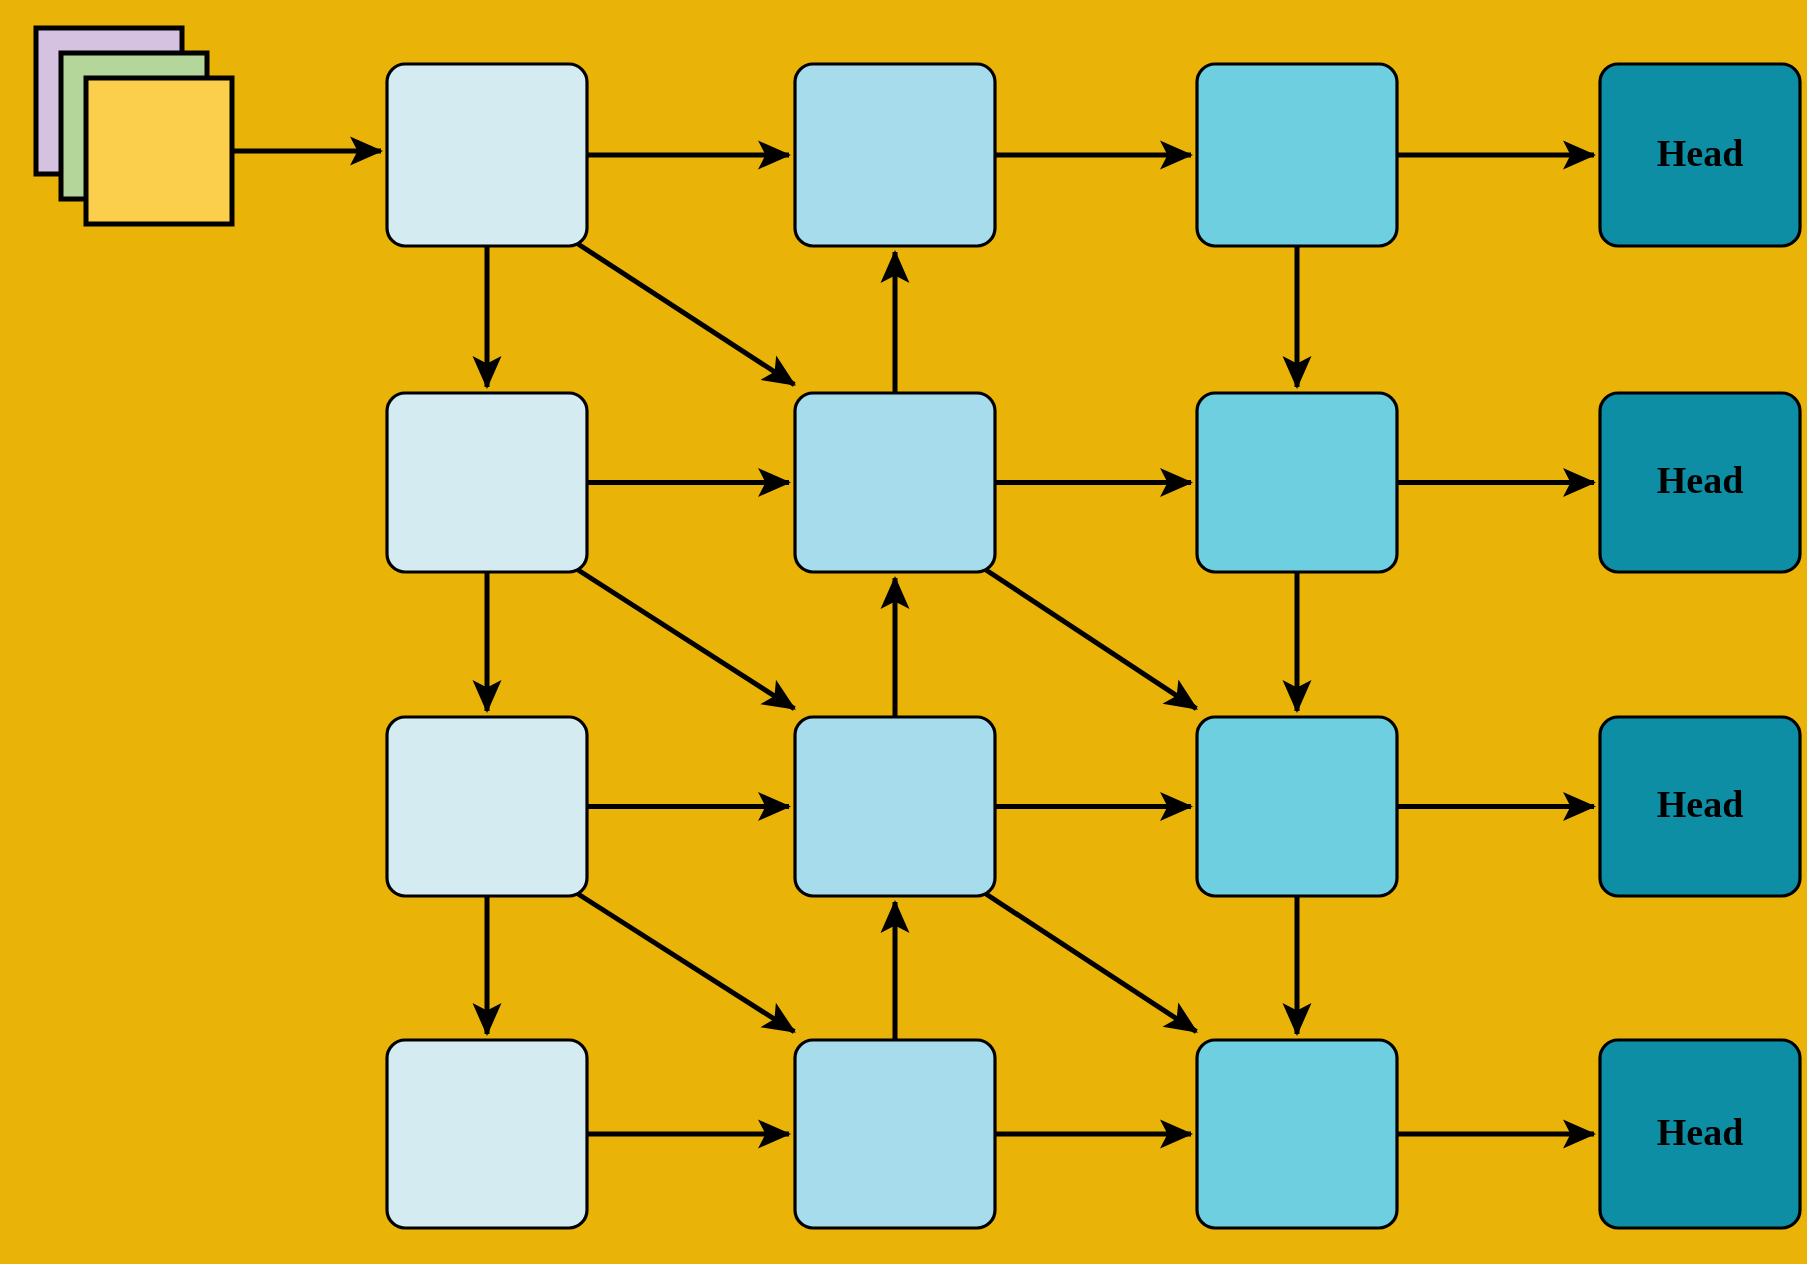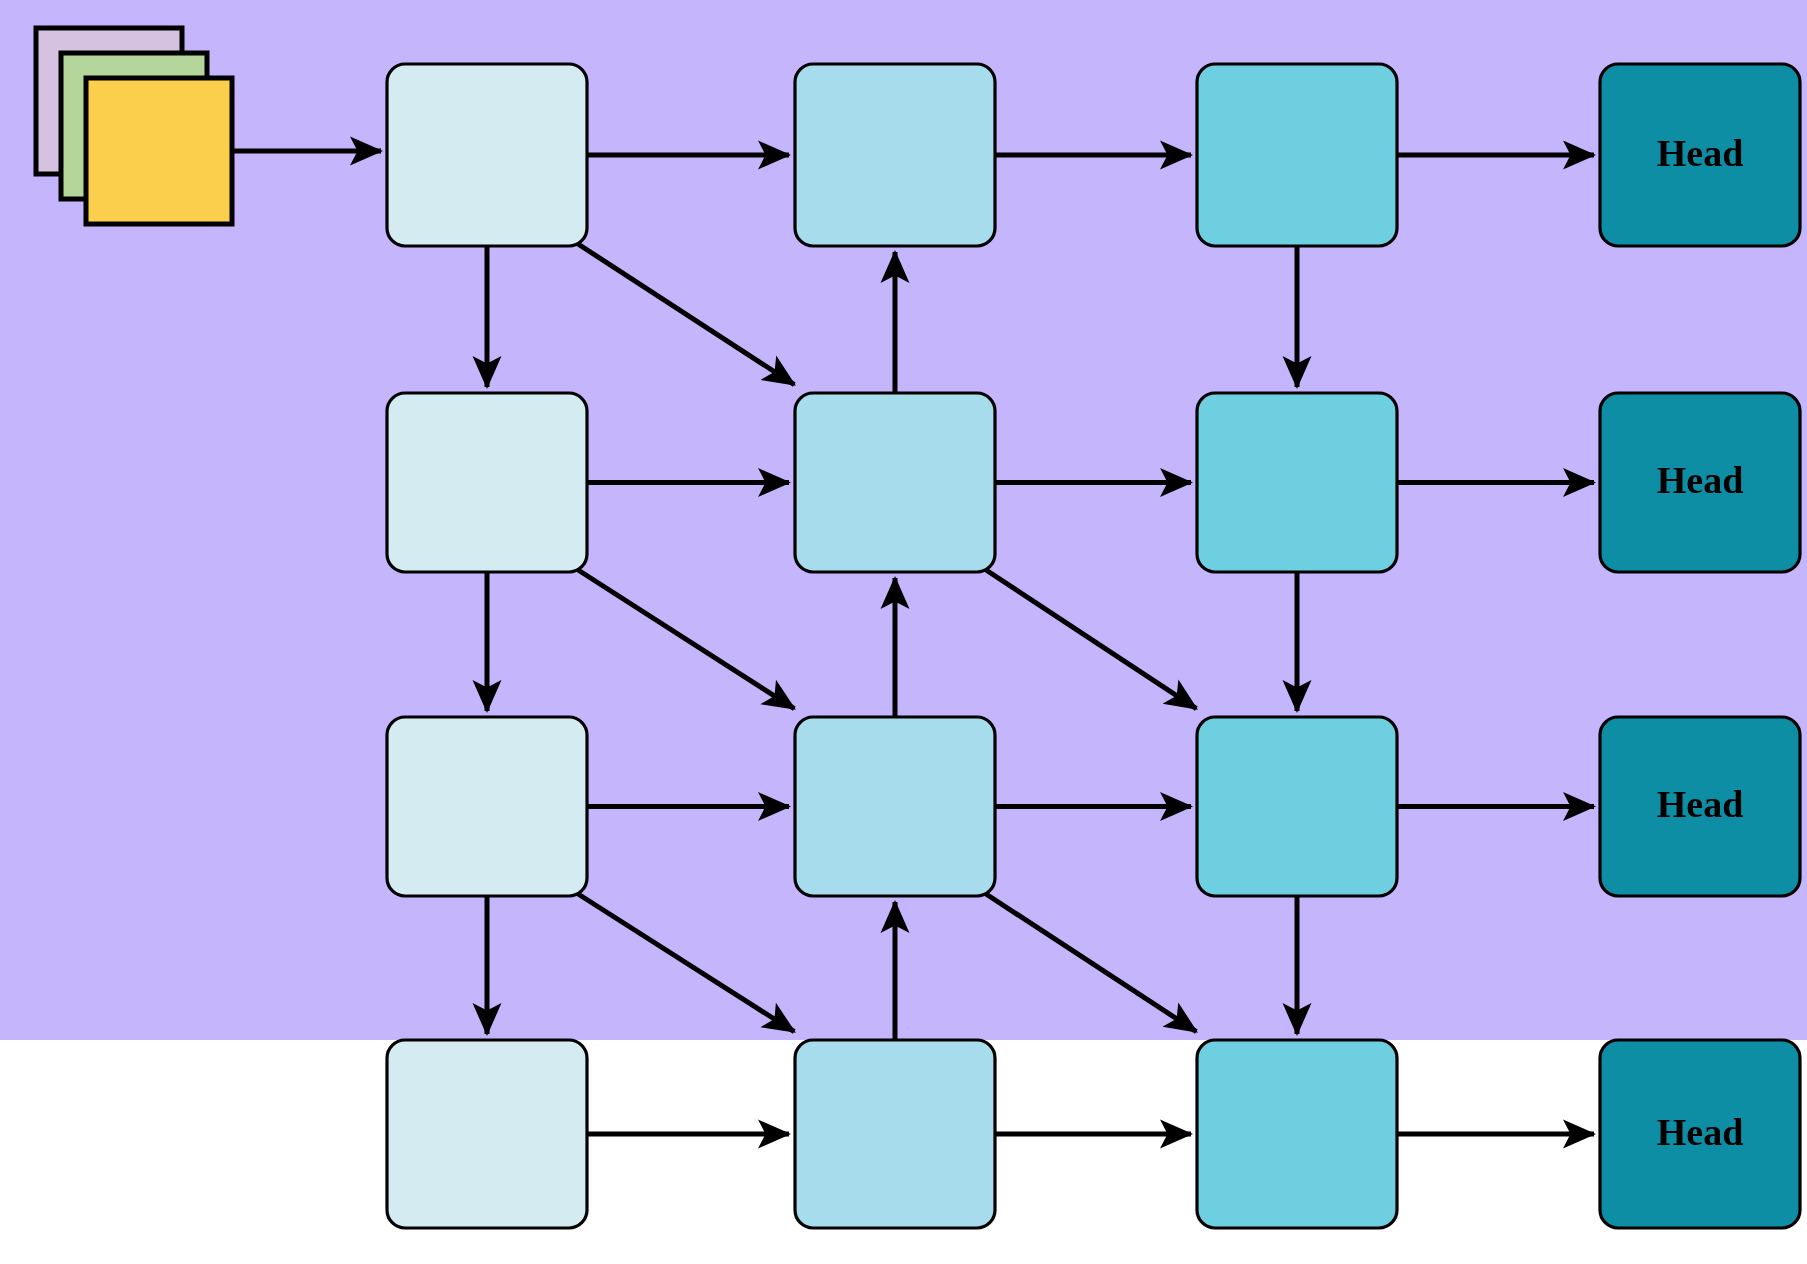--- a/index.html
+++ b/index.html
@@ -1,18 +1,18 @@
 <!DOCTYPE html>
 <html><head>
 <meta charset="utf-8">
 <style>
   html,body{margin:0;padding:0;background:#ffffff;}
   body{width:1807px;height:1264px;overflow:hidden;
        font-family:"Liberation Serif", serif;}
-  #diagram-root{position:relative;width:1807px;height:1040px;background:#c4b5fd;}
+  #diagram-root{position:relative;width:1807px;height:1264px;background:#eab308;}
   svg#diagram{display:block;width:1807px;height:1264px;}
   .node-label{font-family:"Liberation Serif", serif;font-size:38px;font-weight:700;
               fill:#000;text-anchor:middle;dominant-baseline:middle;}
   .edge{stroke:#000;stroke-width:5;fill:none;}
   .node-rect{stroke:#000;stroke-width:3.2;}
   .input-plate{stroke:#000;stroke-width:5;}
 </style>
 </head>
 <body>
 

